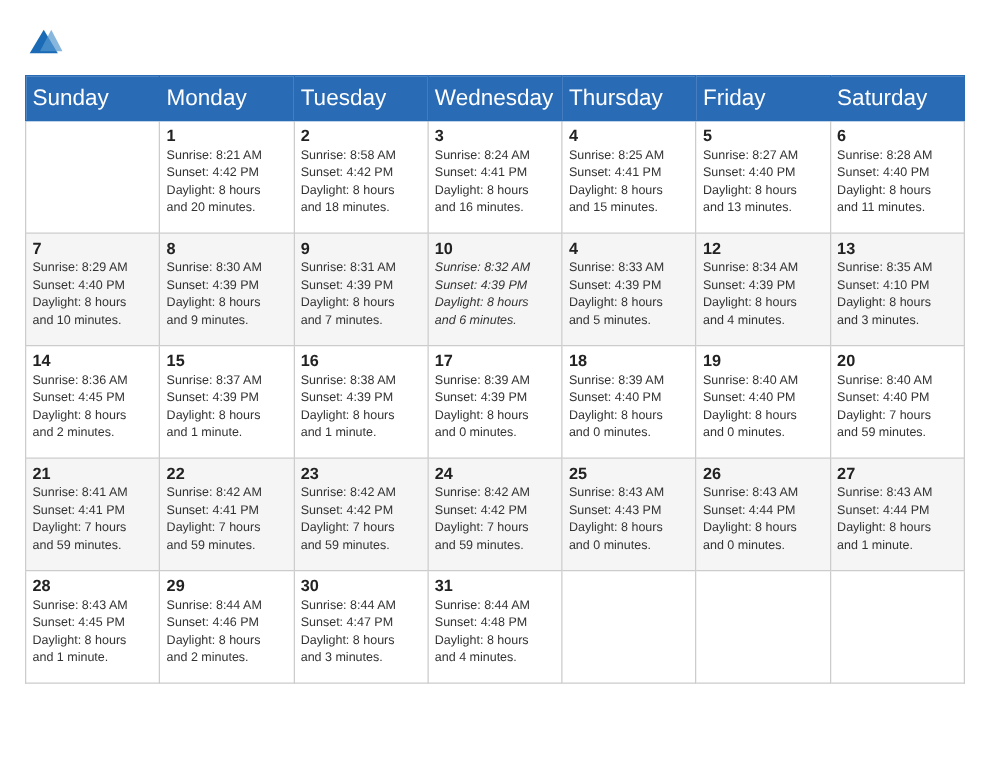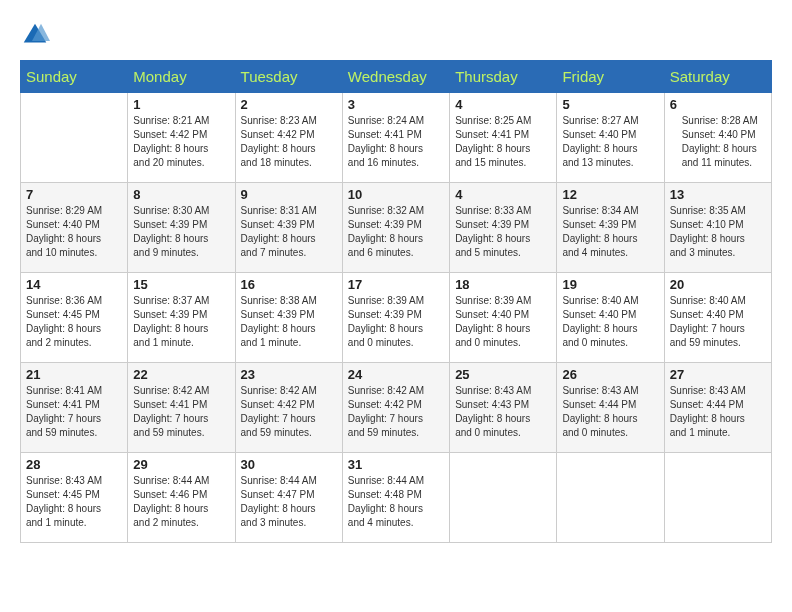--- a/index.html
+++ b/index.html
@@ -52,24 +52,24 @@
       font-size: 15px;
       color: #444;
     }
     table {
       width: 100%;
       border-collapse: collapse;
       font-size: 11.5px;
     }
     thead tr th {
       background-color: #2a6bb5;
-      color: #bef264;
+      color: #ffffff;
       padding: 7px 5px;
       text-align: left;
-      font-size: 15px;
+      font-size: 18px;
       font-weight: normal;
       border: 1px solid #2a6bb5;
     }
     tbody tr td {
       border: 1px solid #ccc;
       vertical-align: top;
       padding: 4px 5px;
       width: calc(100% / 7);
       min-height: 80px;
       height: 90px;
@@ -130,21 +130,21 @@
         <td></td>
         <td>
           <span class="day-number">1</span>
           <div class="day-info" style="white-space: pre-line;">Sunrise: 8:21 AM
 Sunset: 4:42 PM
 Daylight: 8 hours
 and 20 minutes.</div>
         </td>
         <td>
           <span class="day-number">2</span>
-          <div class="day-info" style="white-space: pre-line;">Sunrise: 8:23 AM
+          <div class="day-info" style="white-space: pre-line;">Sunrise: 8:58 AM
 Sunset: 4:42 PM
 Daylight: 8 hours
 and 18 minutes.</div>
         </td>
         <td>
           <span class="day-number">3</span>
           <div class="day-info" style="white-space: pre-line;">Sunrise: 8:24 AM
 Sunset: 4:41 PM
 Daylight: 8 hours
 and 16 minutes.</div>
@@ -158,21 +158,21 @@
         </td>
         <td>
           <span class="day-number">5</span>
           <div class="day-info" style="white-space: pre-line;">Sunrise: 8:27 AM
 Sunset: 4:40 PM
 Daylight: 8 hours
 and 13 minutes.</div>
         </td>
         <td>
           <span class="day-number">6</span>
-          <div class="day-info" style="white-space: pre-line; margin-left: 12px;">Sunrise: 8:28 AM
+          <div class="day-info" style="white-space: pre-line;">Sunrise: 8:28 AM
 Sunset: 4:40 PM
 Daylight: 8 hours
 and 11 minutes.</div>
         </td>
       </tr>
       <tr>
         <td>
           <span class="day-number">7</span>
           <div class="day-info" style="white-space: pre-line;">Sunrise: 8:29 AM
 Sunset: 4:40 PM
@@ -188,21 +188,21 @@
         </td>
         <td>
           <span class="day-number">9</span>
           <div class="day-info" style="white-space: pre-line;">Sunrise: 8:31 AM
 Sunset: 4:39 PM
 Daylight: 8 hours
 and 7 minutes.</div>
         </td>
         <td>
           <span class="day-number">10</span>
-          <div class="day-info" style="white-space: pre-line;">Sunrise: 8:32 AM
+          <div class="day-info" style="white-space: pre-line; font-style: italic;">Sunrise: 8:32 AM
 Sunset: 4:39 PM
 Daylight: 8 hours
 and 6 minutes.</div>
         </td>
         <td>
           <span class="day-number">4</span>
           <div class="day-info" style="white-space: pre-line;">Sunrise: 8:33 AM
 Sunset: 4:39 PM
 Daylight: 8 hours
 and 5 minutes.</div>

